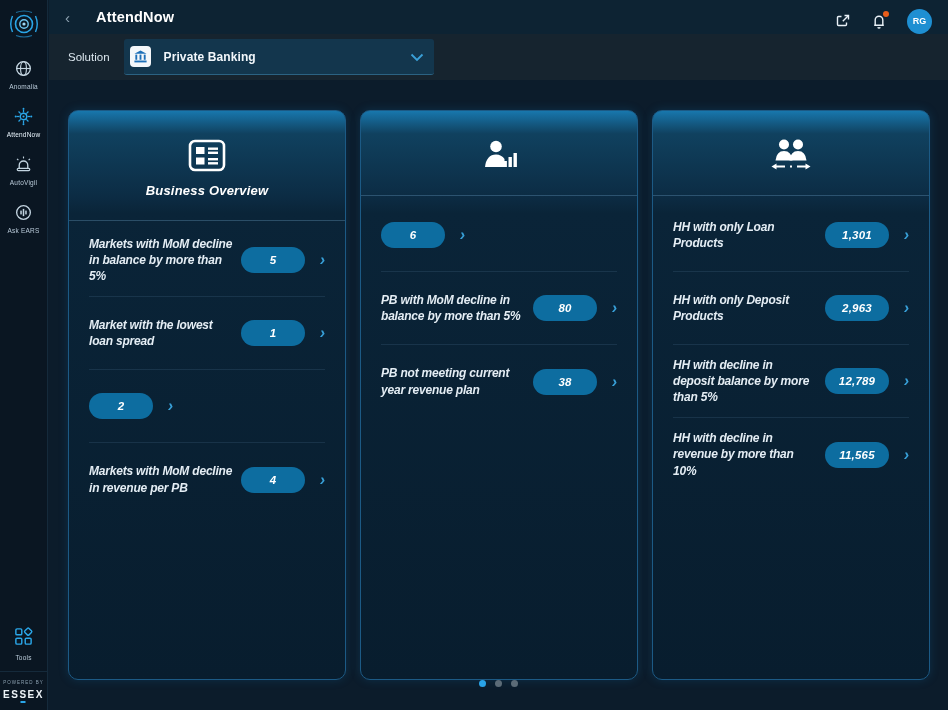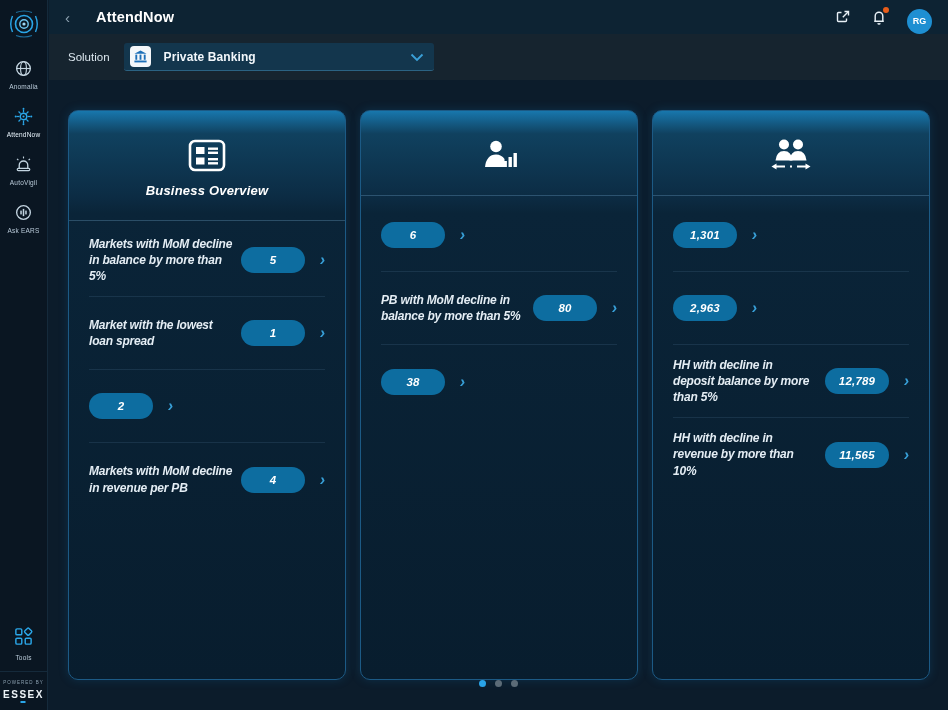--- a/index.html
+++ b/index.html
@@ -31,37 +31,37 @@
   .brand { font-size:10px; font-weight:700; letter-spacing:1.5px; color:#eef4f8; position:relative; }
   .brand::after { content:""; position:absolute; left:50%; bottom:-3px; transform:translateX(-50%); width:5px; height:2px; background:#2aa6e8; }
 
   
   .topbar {
     position:absolute; left:49px; top:0; right:0; height:34px;
     background:#0d2333; display:flex; align-items:center;
   }
   .back-chevron { color:#8fa3b2; font-size:15px; margin-left:16px; cursor:pointer; line-height:1; }
   .page-title { font-size:14.5px; font-weight:700; color:#ffffff; margin-left:26px; letter-spacing:.2px; }
-  .topbar-right { margin-left:auto; display:flex; align-items:flex-start; gap:20px; margin-right:16px;margin-top:8px; }
+  .topbar-right { margin-left:auto; display:flex; align-items:center; gap:20px; margin-right:16px;margin-top:8px; }
   .icon-btn { cursor:pointer; display:flex; align-items:center; justify-content:center; position:relative; }
   .badge-dot { position:absolute; top:-2px; right:-2px; width:6px; height:6px; border-radius:50%; background:#e85d1a; }
   .avatar {
     width:25px; height:25px; border-radius:50%; background:#1e8fd2;
     color:#fff; font-size:9px; font-weight:700;
     display:flex; align-items:center; justify-content:center; cursor:pointer;
   }
 
   
   .solution-bar {
     position:absolute; left:49px; top:34px; right:0; height:46px;
     background:#16242f; display:flex; align-items:center;
   }
   .solution-label { font-size:11.5px; color:#dbe6ee; margin-left:19px; }
   .solution-select {
-    margin-left:14px; width:310px; height:28px; background:#13364d;
+    margin-left:14px; width:310px; height:36px; background:#13364d;
     border-radius:3px; border-bottom:1px solid rgba(90,180,230,.35);
     display:flex; align-items:center; cursor:pointer; padding:0 10px 0 6px;
   }
   .bank-chip {
     width:21px; height:21px; background:#f4f7fa; border-radius:4px;
     display:flex; align-items:center; justify-content:center;
   }
   .solution-value { font-size:12px; font-weight:700; color:#f2f7fb; margin-left:13px; letter-spacing:.1px; }
   .select-chevron { margin-left:auto; }
 
@@ -301,20 +301,21 @@
         <div class="kpi-row">
           <span class="kpi-pill">6</span>
           <span class="kpi-chevron">›</span>
         </div>
         <div class="kpi-row">
           <span class="kpi-label">PB with MoM decline in balance by more than 5%</span>
           <span class="kpi-pill">80</span>
           <span class="kpi-chevron">›</span>
         </div>
         <div class="kpi-row">
+          <span class="kpi-label">PB not meeting current year revenue plan</span>
           <span class="kpi-pill">38</span>
           <span class="kpi-chevron">›</span>
         </div>
       </div>
     </div>
 
     <div class="card">
       <div class="card-header">
         <div class="card-icon">
           <svg width="44" height="34" viewBox="0 0 44 34">
@@ -328,24 +329,26 @@
               <line x1="28" y1="28.5" x2="38" y2="28.5"></line>
             </g>
             <polygon points="7.5,25.5 2.5,28.5 7.5,31.5" fill="#fff"></polygon>
             <polygon points="36.5,25.5 41.5,28.5 36.5,31.5" fill="#fff"></polygon>
           </svg>
         </div>
         <div class="card-divider"></div>
       </div>
       <div class="card-rows">
         <div class="kpi-row">
+          <span class="kpi-label">HH with only Loan Products</span>
           <span class="kpi-pill">1,301</span>
           <span class="kpi-chevron">›</span>
         </div>
         <div class="kpi-row">
+          <span class="kpi-label">HH with only Deposit Products</span>
           <span class="kpi-pill">2,963</span>
           <span class="kpi-chevron">›</span>
         </div>
         <div class="kpi-row">
           <span class="kpi-label">HH with decline in deposit balance by more than 5%</span>
           <span class="kpi-pill">12,789</span>
           <span class="kpi-chevron">›</span>
         </div>
         <div class="kpi-row">
           <span class="kpi-label">HH with decline in revenue by more than 10%</span>

